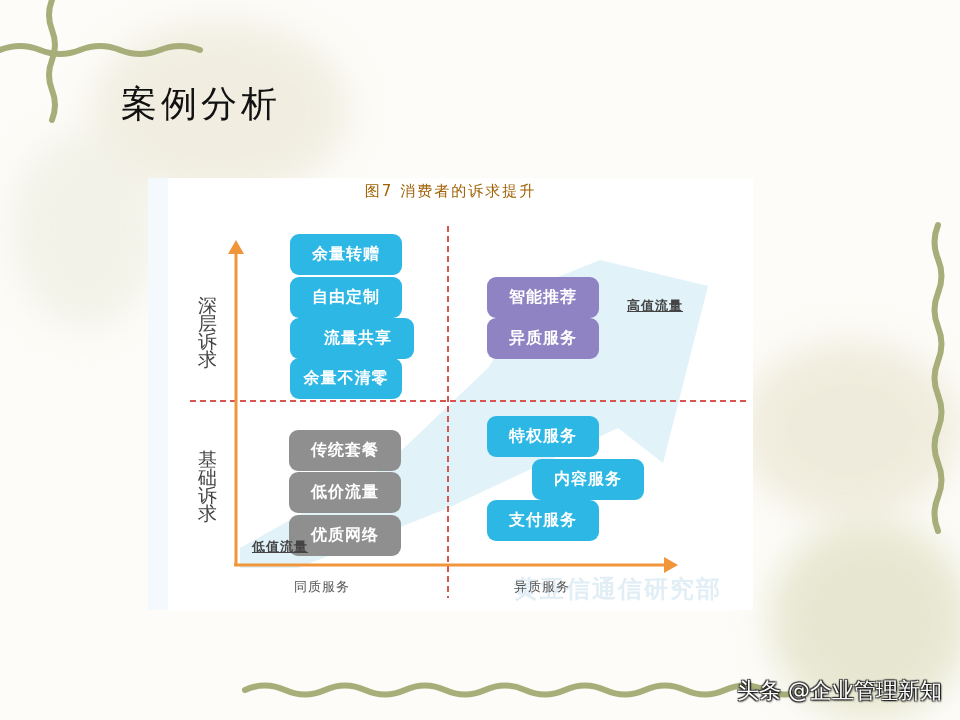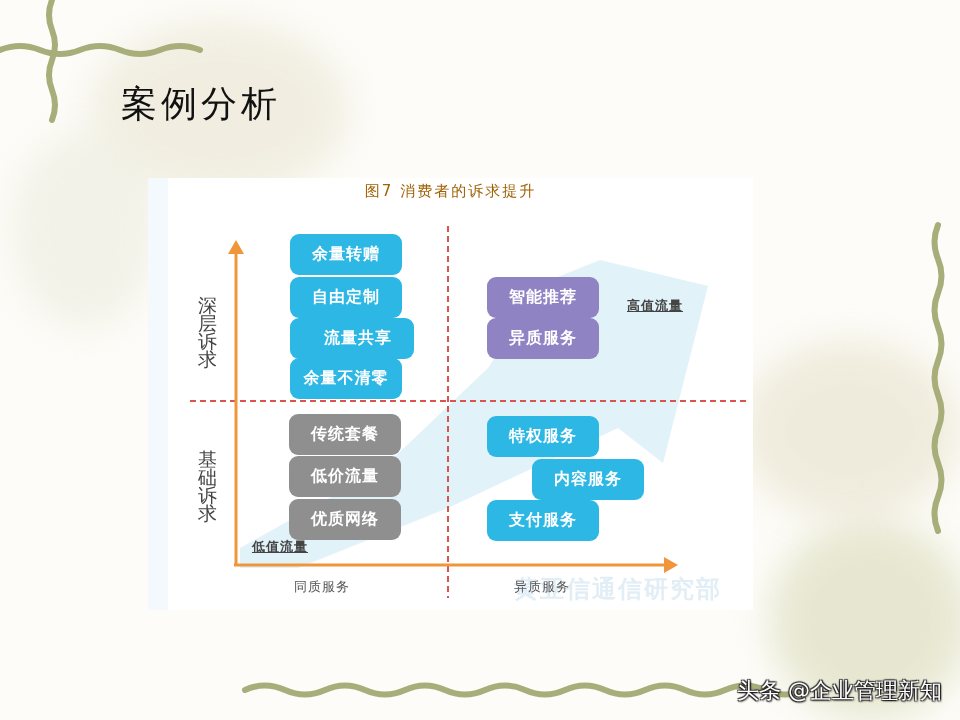--- a/index.html
+++ b/index.html
@@ -25,21 +25,21 @@
     font-size: 15px; color: #a16207; letter-spacing: 2px;
   }
   .diagram-svg { position: absolute; left: 0; top: 0; }
   .box {
     position: absolute; width: 112px; height: 41px; border-radius: 9px;
     color: #fff; font-weight: bold; font-size: 16px; letter-spacing: 1px;
     display: flex; align-items: center; justify-content: center;
   }
   .box.blue { background: #2db7e4; }
   .box.purple { background: #8f83c4; }
-  .box.gray { background: #8f8f8f; }
+  .box.gray { background: #8f8f8f; margin-top: 16px; }
   .vlabel {
     position: absolute; width: 16px; font-size: 19px; color: #444; line-height: 18px;
     text-align: right; word-break: break-all;
   }
   .alabel { position: absolute; font-size: 13px; color: #444; font-weight: bold; letter-spacing: 1px; text-decoration: underline; }
   .xlabel { position: absolute; font-size: 13px; color: #555; letter-spacing: 1px; }
   .watermark {
     position: absolute; left: 366px; top: 395px; font-size: 24px; color: #e1eef6;
     letter-spacing: 2px; font-weight: bold;
   }

